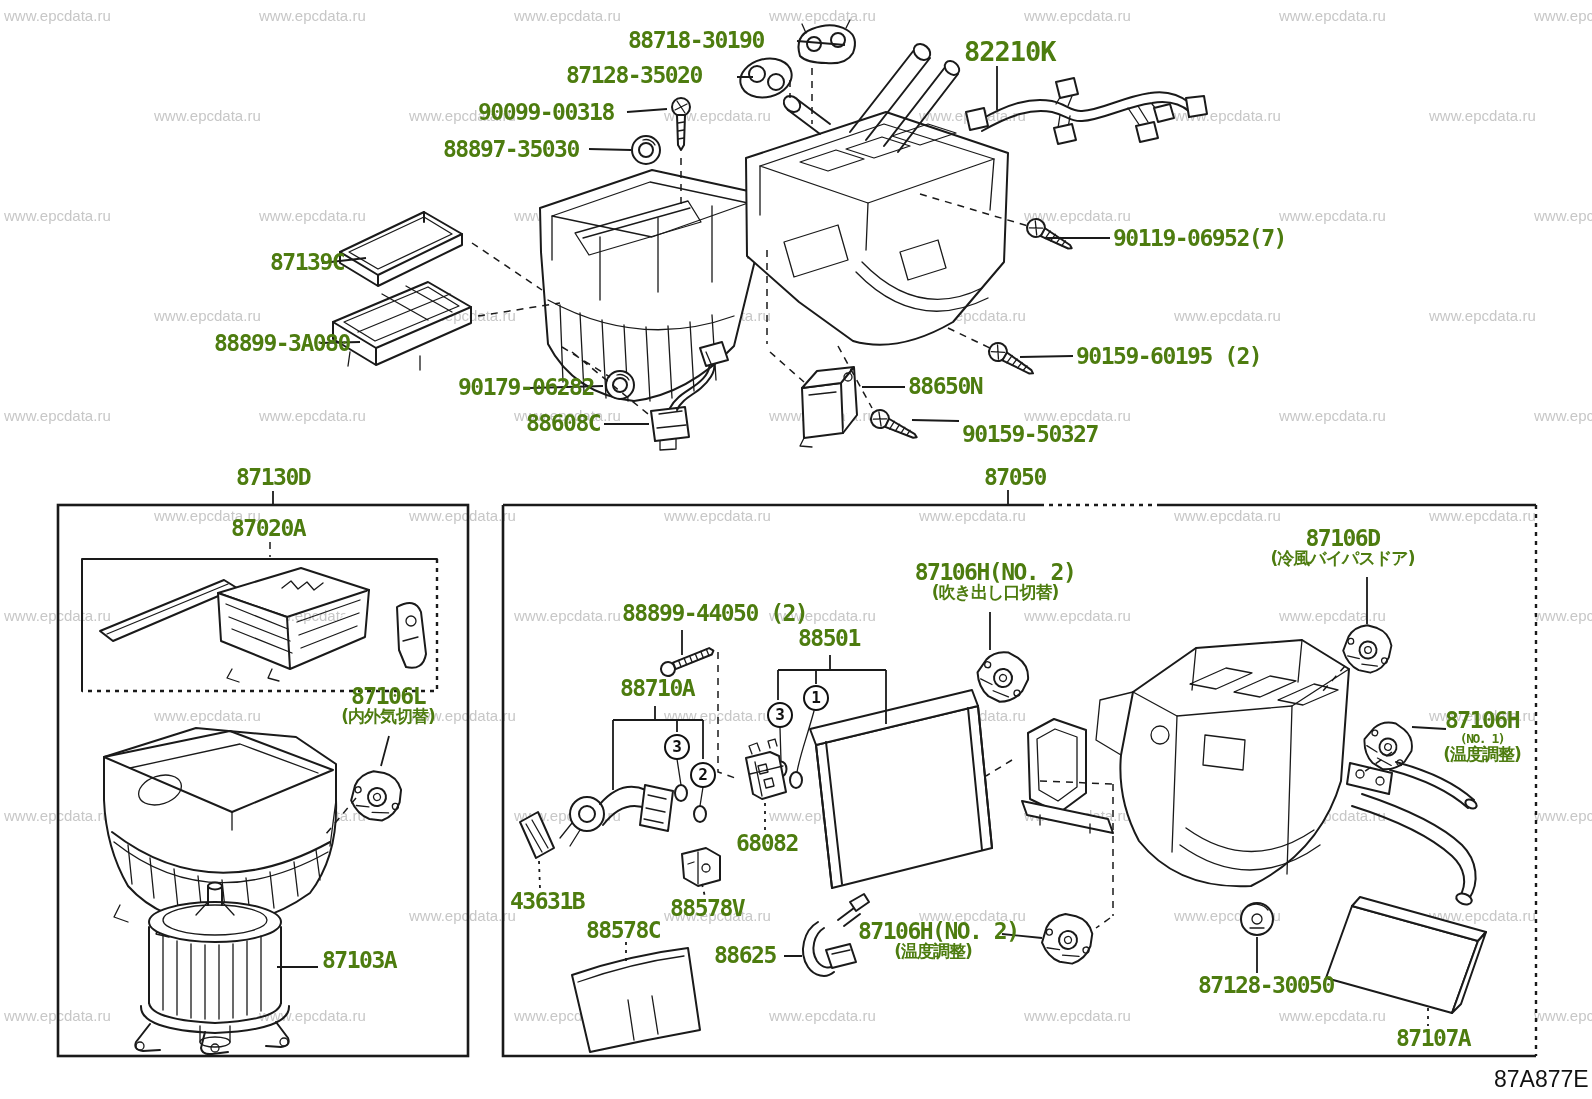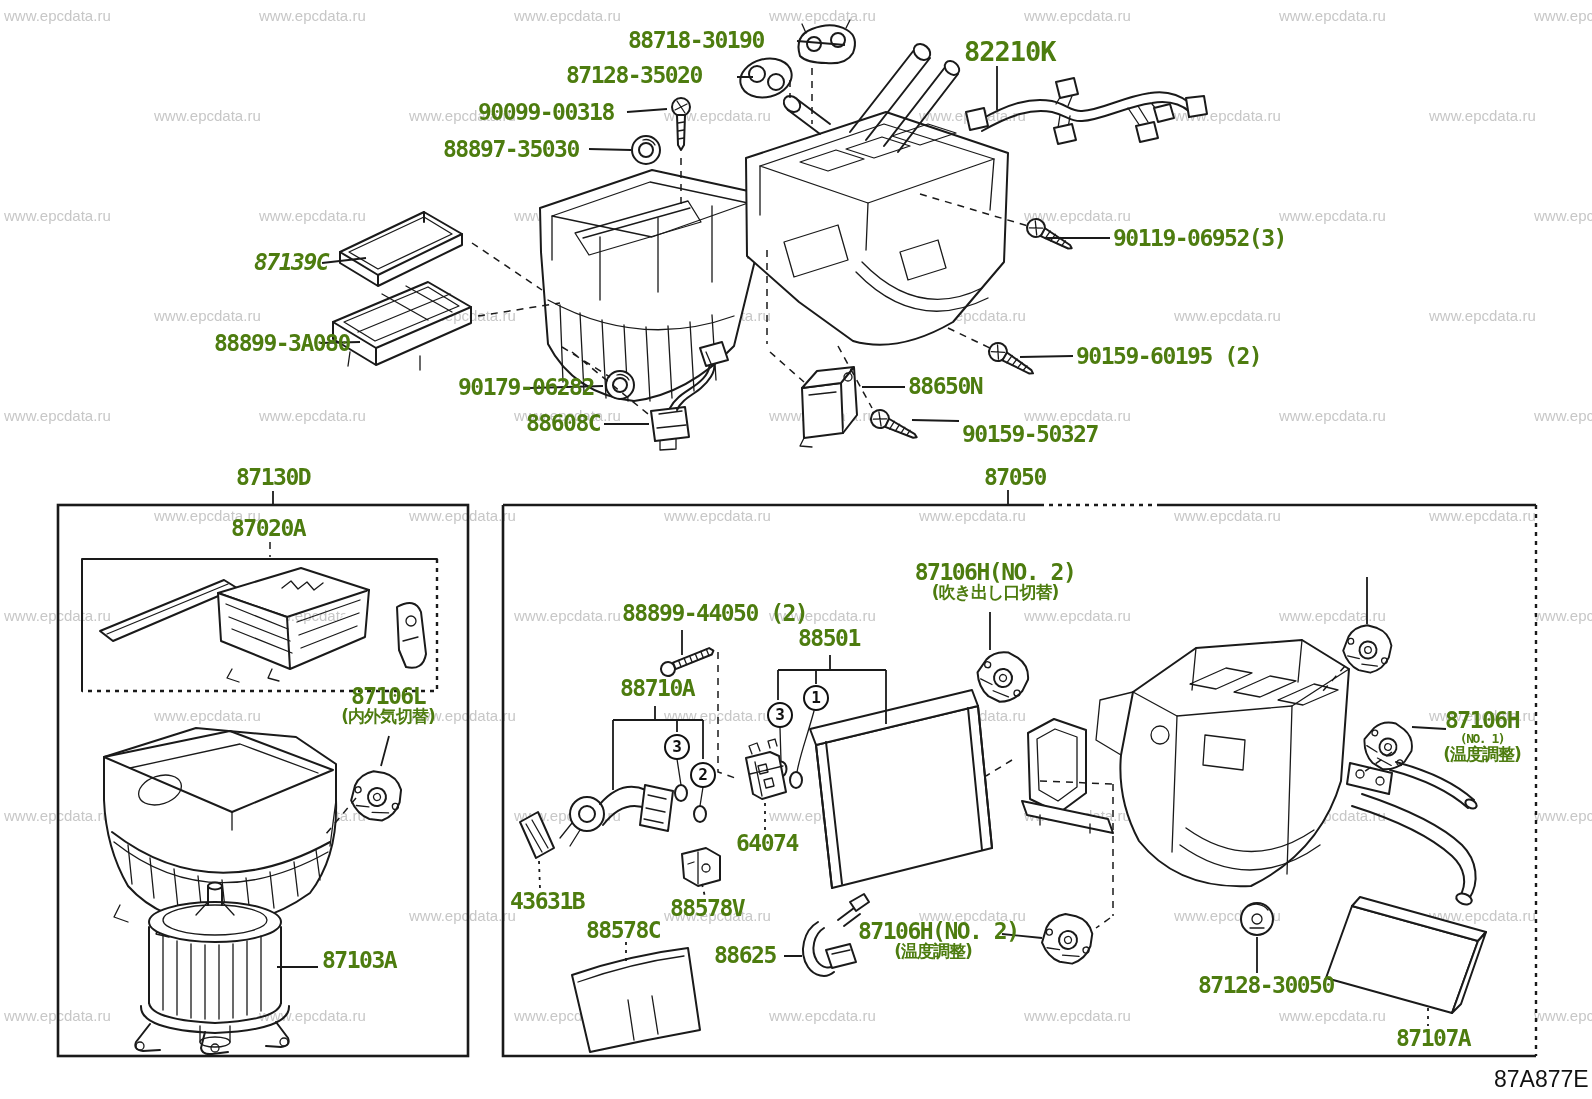--- a/index.html
+++ b/index.html
@@ -385,22 +385,22 @@
          M830,655 L830,670 M778,670 L886,670 M778,670 L778,700 M816,670 L816,684 M886,670 L886,724
          M990,612 L990,650 M1367,577 L1367,624 M1446,729 L1412,727
          M784,956 L802,956 M1002,934 L1042,938 M1257,937 L1257,973"></path>
   </svg>
 
   <div class="pn" style="left:628px; top:28px;">88718-30190</div>
   <div class="pn" style="left:566px; top:63px;">87128-35020</div>
   <div class="pn" style="left:478px; top:100px;">90099-00318</div>
   <div class="pn" style="left:443px; top:137px;">88897-35030</div>
   <div class="pn big" style="left:964px; top:38px;">82210K</div>
-  <div class="pn" style="left:1113px; top:226px;">90119-06952(3)</div>
-  <div class="pn" style="left:254px; top:250px;font-style:italic;">87139C</div>
+  <div class="pn" style="left:1113px; top:226px;">90119-06952(7)</div>
+  <div class="pn" style="left:270px; top:250px;">87139C</div>
   <div class="pn" style="left:214px; top:331px;">88899-3A080</div>
   <div class="pn" style="left:1076px; top:344px;">90159-60195 (2)</div>
   <div class="pn" style="left:426px; top:375px;margin-left:32px;">90179-06282</div>
   <div class="pn" style="left:908px; top:374px;">88650N</div>
   <div class="pn" style="left:526px; top:411px;">88608C</div>
   <div class="pn" style="left:962px; top:422px;">90159-50327</div>
 
   <div class="pn" style="left:236px; top:465px;">87130D</div>
   <div class="pn" style="left:984px; top:465px;">87050</div>
 
@@ -411,26 +411,30 @@
   </div>
   <div class="pn" style="left:322px; top:948px;">87103A</div>
 
   <div class="pn" style="left:622px; top:601px;">88899-44050 (2)</div>
   <div class="pn" style="left:620px; top:676px;">88710A</div>
   <div class="pn" style="left:798px; top:626px;">88501</div>
   <div class="pn center" style="left:905px; top:560px; width:180px;">
     <span>87106H(NO. 2)</span>
     <span class="jp">(吹き出し口切替)</span>
   </div>
+  <div class="pn center" style="left:1255px; top:526px; width:175px;">
+    <span>87106D</span>
+    <span class="jp">(冷風バイパスドア)</span>
+  </div>
   <div class="pn center" style="left:1430px; top:708px; width:104px;">
     <span>87106H</span>
     <span class="sub">(NO. 1)</span>
     <span class="jp">(温度調整)</span>
   </div>
-  <div class="pn" style="left:736px; top:831px;">64074</div>
+  <div class="pn" style="left:736px; top:831px;">68082</div>
   <div class="pn" style="left:510px; top:889px;">43631B</div>
   <div class="pn" style="left:670px; top:896px;text-align:right;">88578V</div>
   <div class="pn" style="left:586px; top:918px;">88578C</div>
   <div class="pn" style="left:714px; top:943px;">88625</div>
   <div class="pn center" style="left:858px; top:919px; width:150px;">
     <span>87106H(NO. 2)</span>
     <span class="jp">(温度調整)</span>
   </div>
   <div class="pn" style="left:1198px; top:973px;">87128-30050</div>
   <div class="pn" style="left:1396px; top:1026px;">87107A</div>

